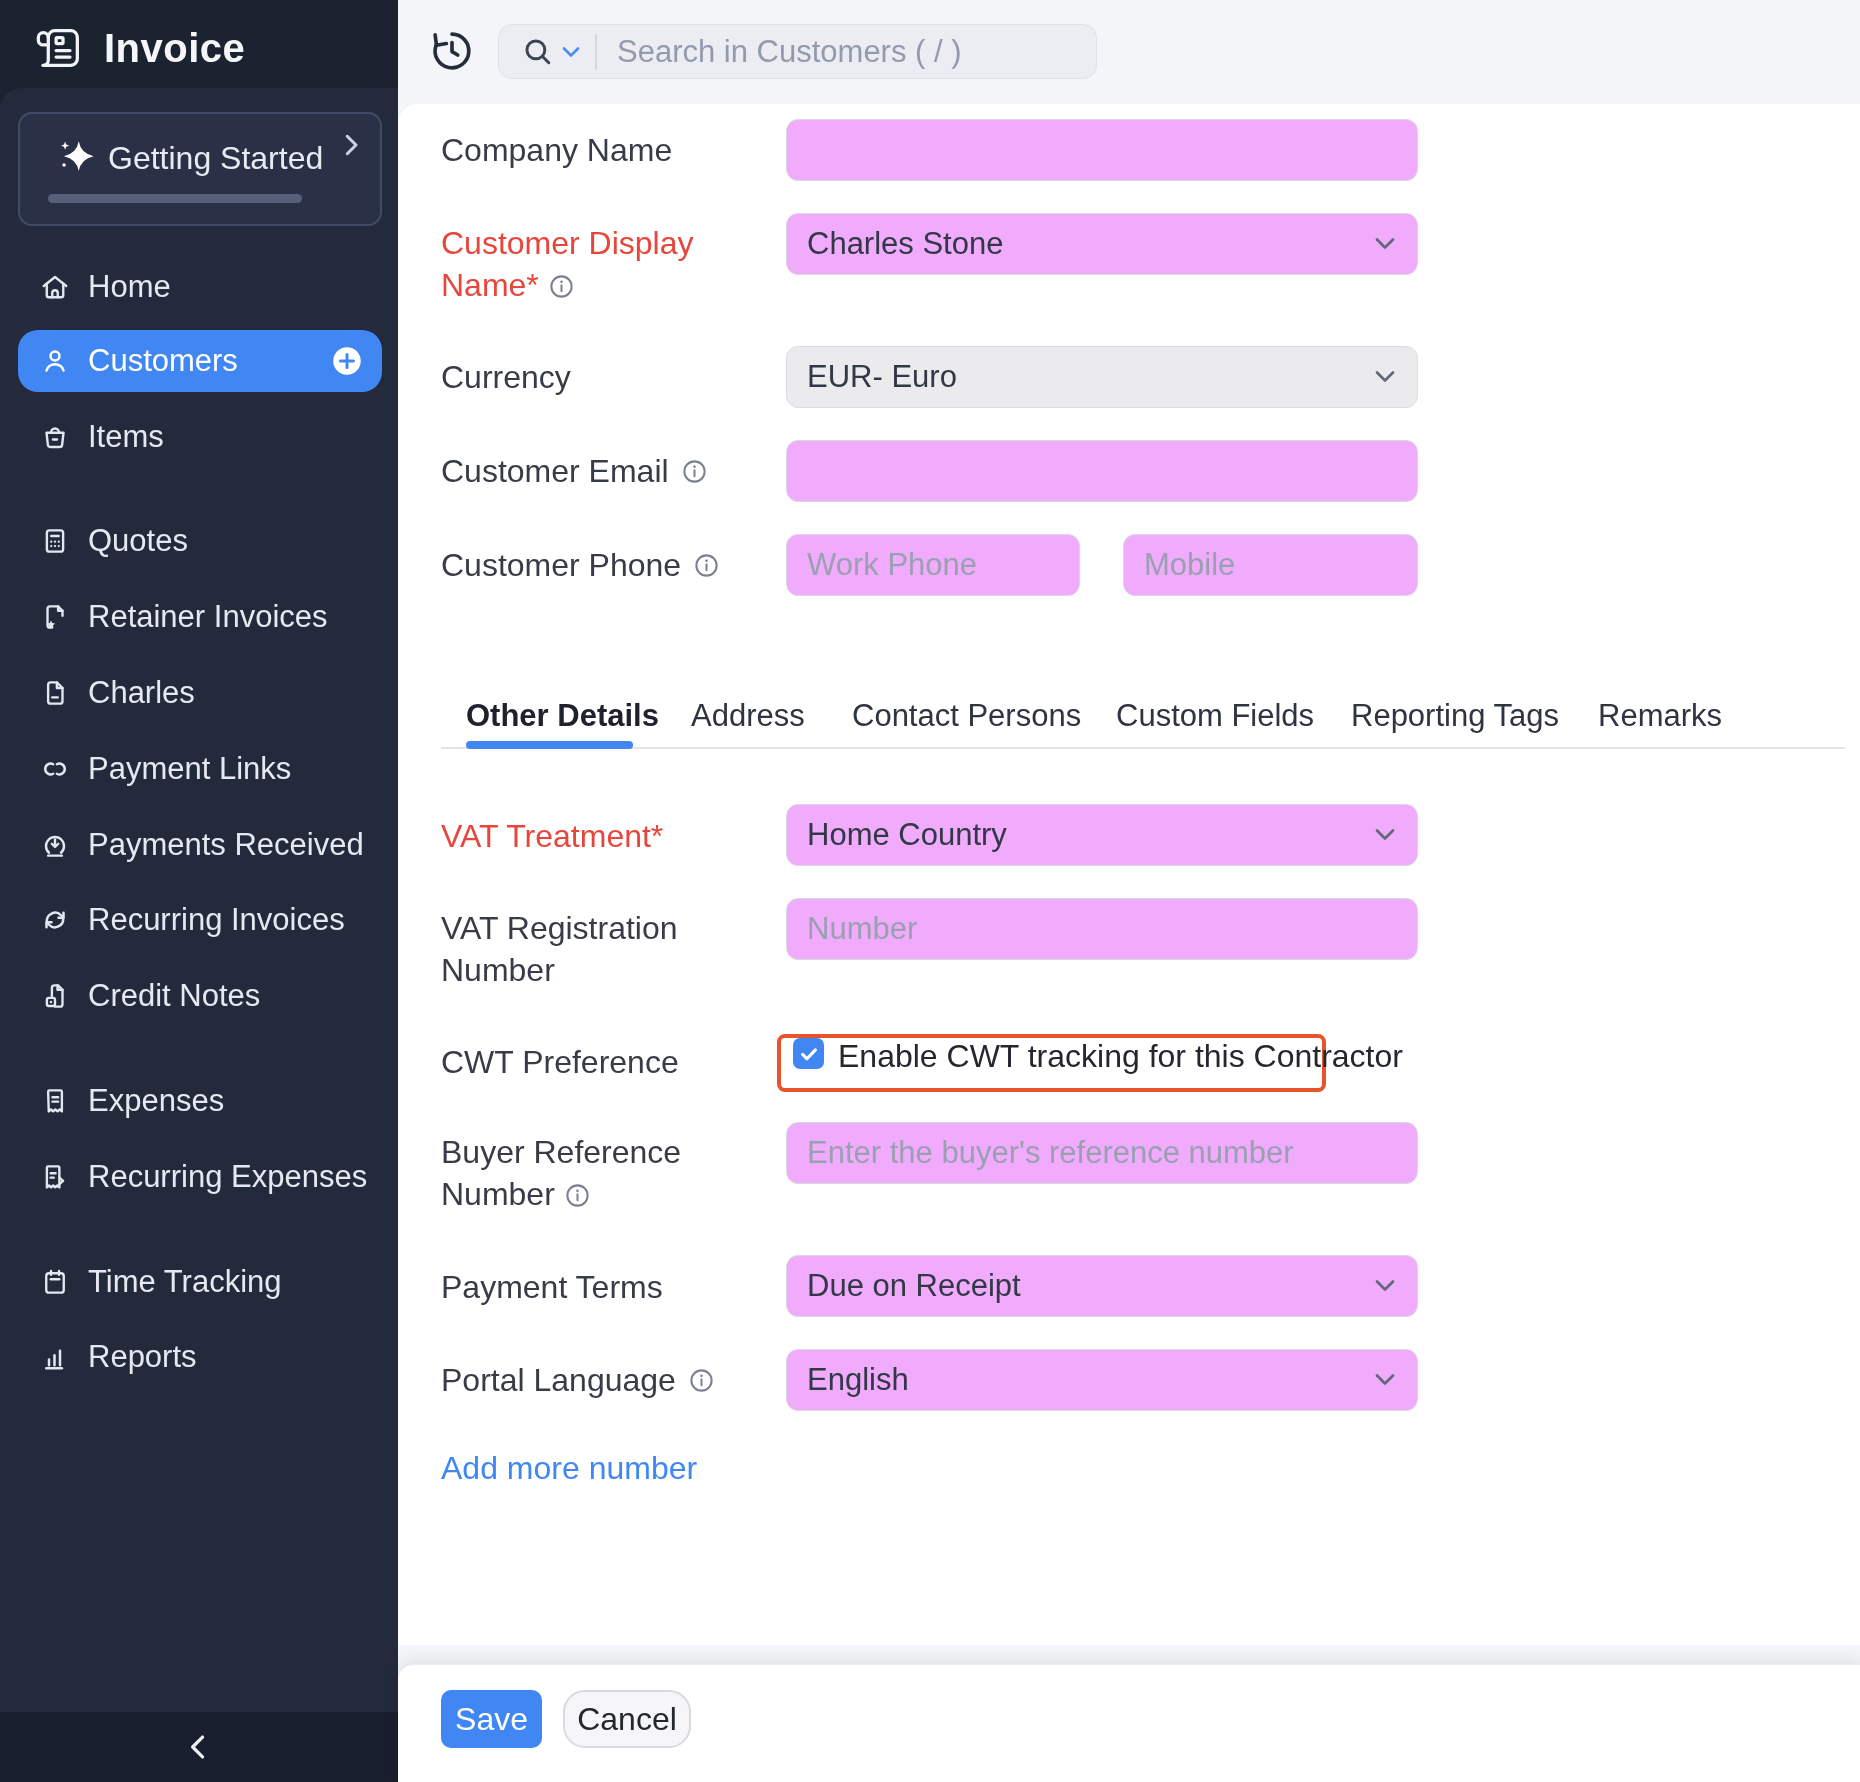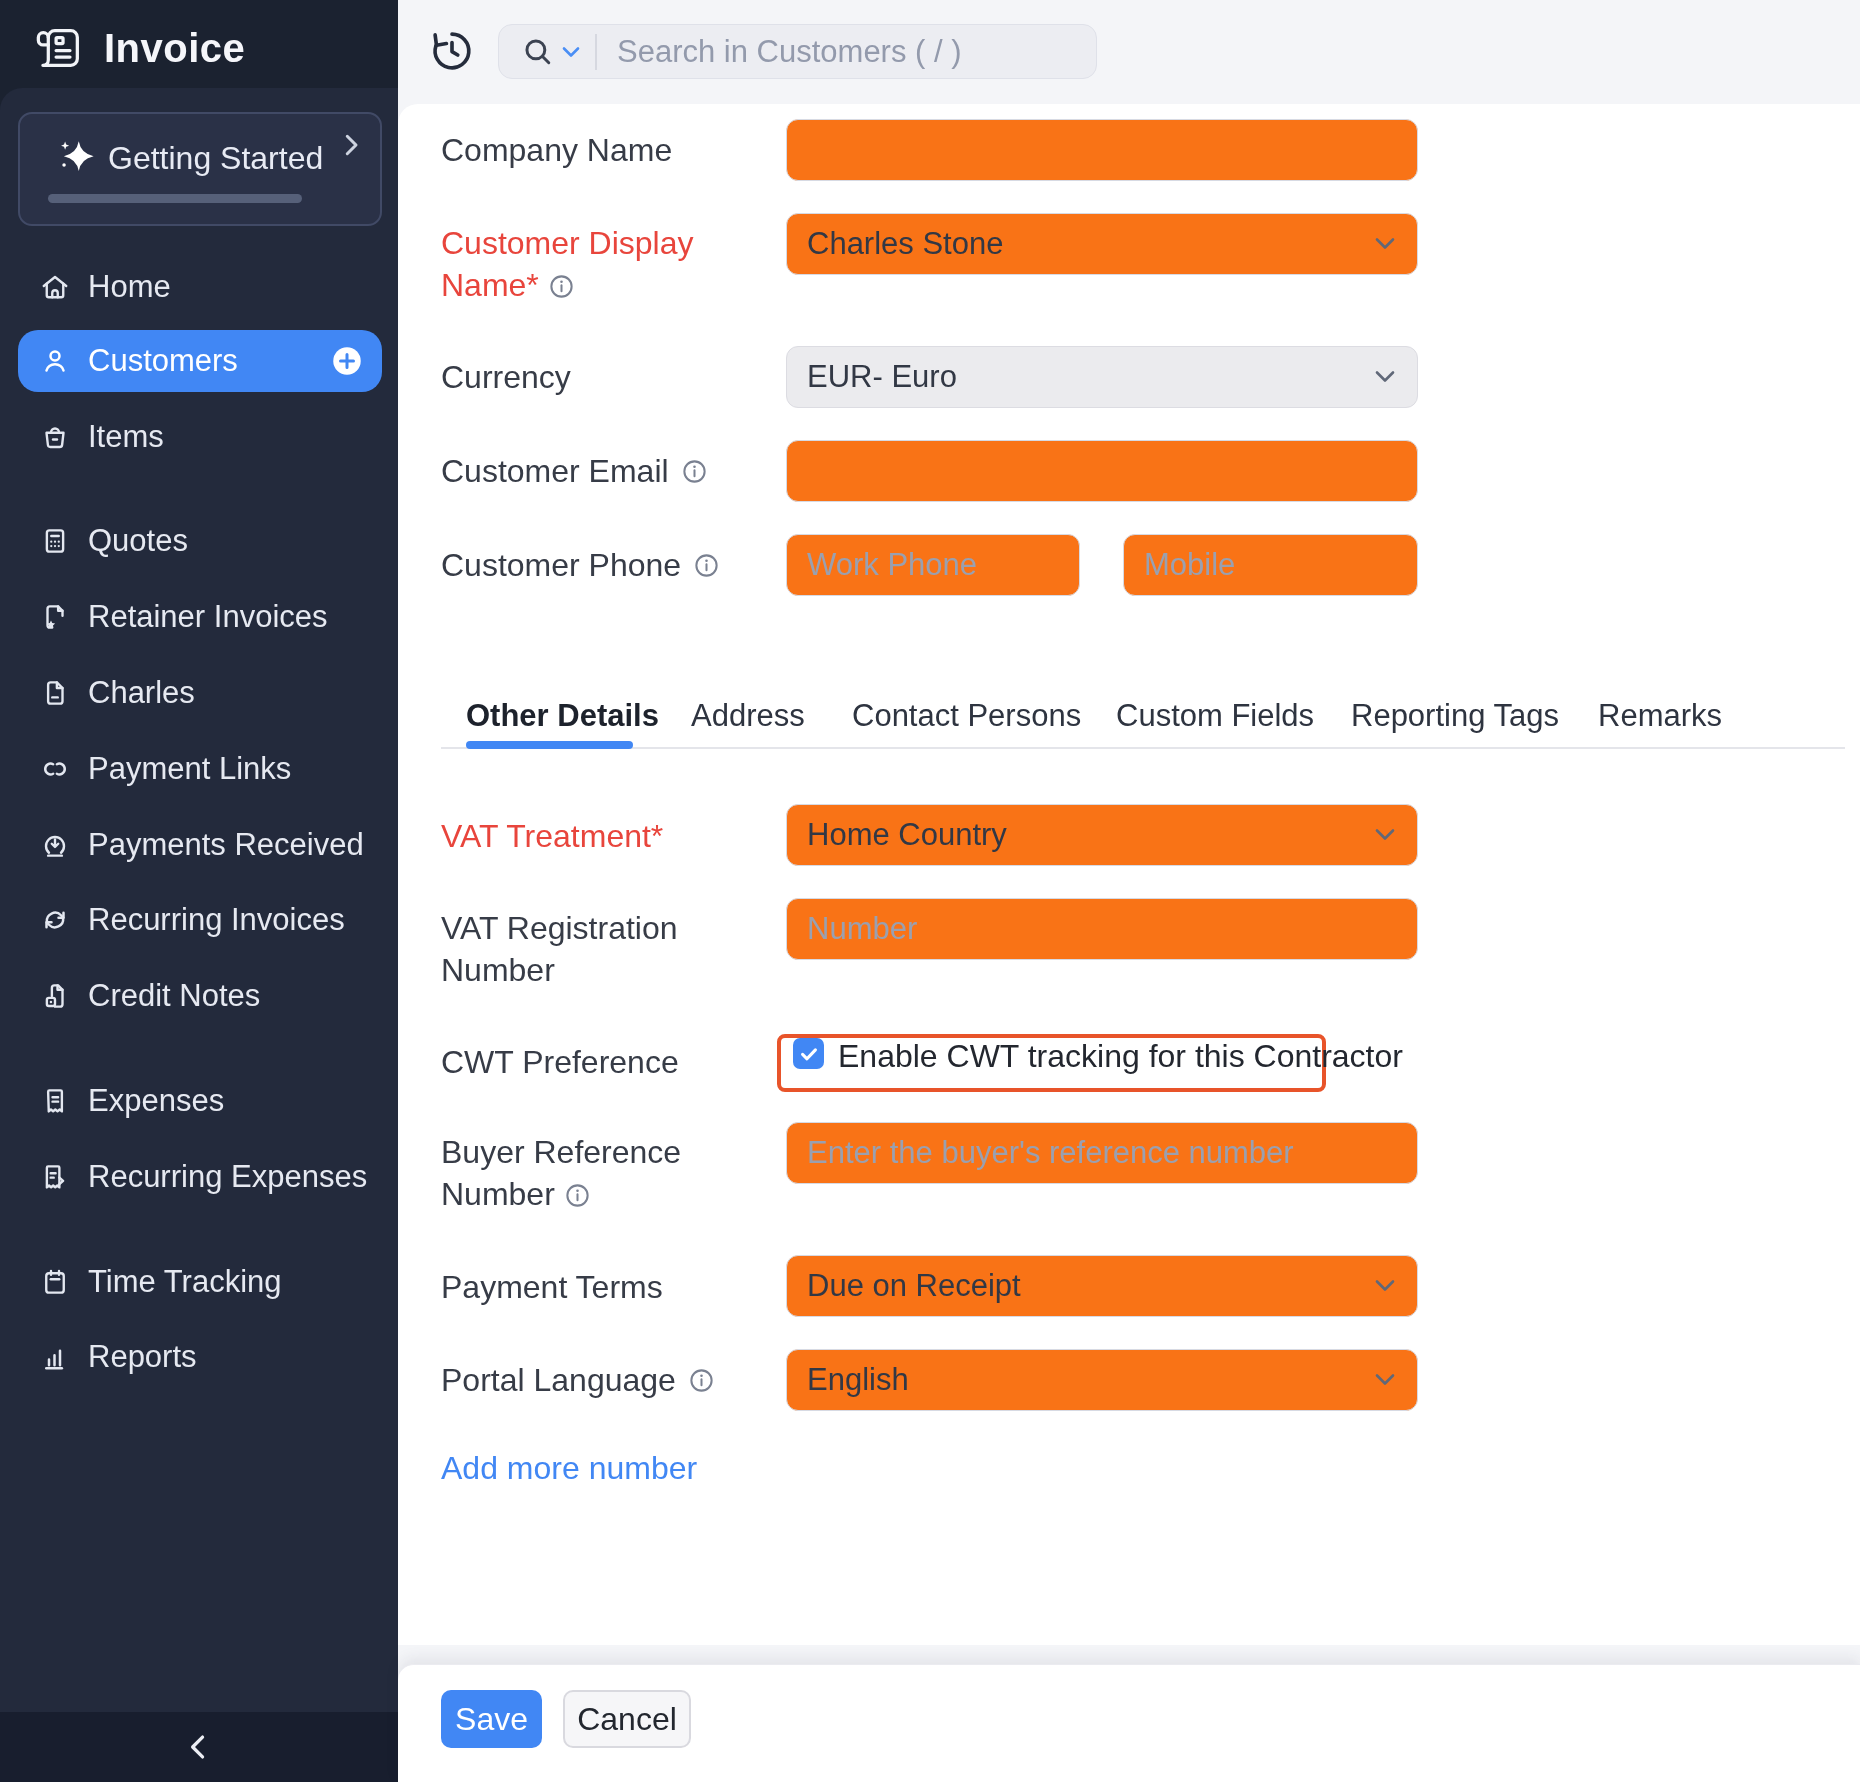--- a/index.html
+++ b/index.html
@@ -28,39 +28,39 @@
   #search-ph{font-size:31px;color:#939aac;white-space:nowrap;}
   .sdiv{width:2px;height:36px;background:#d6d8e0;margin:0 20px 0 14px;}
   
   #content{position:absolute;left:398px;top:104px;width:1462px;height:1541px;background:#ffffff;border-top-left-radius:20px;}
   #footer{position:absolute;left:398px;top:1664px;width:1462px;height:118px;background:#ffffff;border-top-left-radius:16px;border-top:1px solid #ebebf0;box-shadow:0 -6px 14px rgba(33,39,58,.08);}
   
   .flabel{position:absolute;left:441px;font-size:32px;color:#373c47;line-height:42px;display:flex;align-items:center;gap:12px;white-space:nowrap;}
   .flabel.two{display:block;width:300px;white-space:normal;}
   .flabel.req{color:#e8453c;}
   .iicon{display:inline-block;vertical-align:-4px;}
-  .inp,.sel{position:absolute;left:786px;width:632px;height:62px;border:1px solid #d7dae3;border-radius:12px;background:#f97316;box-sizing:border-box;font-size:31px;}
+  .inp,.sel{position:absolute;left:786px;width:632px;height:62px;border:1px solid #d7dae3;border-radius:12px;background:#f0abfc;box-sizing:border-box;font-size:31px;}
   .inp{padding:0 20px;color:#3b4050;font-family:"Liberation Sans",sans-serif;outline:none;}
   .inp::placeholder{color:#9aa0b0;}
   .sel{display:flex;align-items:center;padding:0 20px;cursor:pointer;color:#323845;}
   .sel .chev{margin-left:auto;}
   .sel.disabled{background:#ebebee;border-color:#dcdce2;}
   
   .tab{position:absolute;top:690px;height:52px;line-height:52px;font-size:31px;color:#2e3440;cursor:pointer;white-space:nowrap;}
   .tab.active{font-weight:700;color:#1d222c;}
   #tab-underline{position:absolute;left:466px;top:741px;width:167px;height:8px;border-radius:4px;background:#4187f4;}
   #tab-divider{position:absolute;left:441px;top:747px;width:1404px;height:2px;background:#e4e5ea;}
   
   #cwt-box{position:absolute;left:777px;top:1034px;width:549px;height:58px;border:4px solid #e8542a;border-radius:8px;box-sizing:border-box;display:flex;align-items:flex-start;padding-left:12px;background:#fff;}
   #cwt-check{width:31px;height:31px;border-radius:7px;background:#4187f4;display:flex;align-items:center;justify-content:center;cursor:pointer;flex:0 0 auto;}
   #cwt-label{font-size:32px;color:#23272f;margin-left:14px;white-space:nowrap;}
   #addmore{position:absolute;left:441px;top:1450px;font-size:32px;color:#4187f4;cursor:pointer;}
   
   #save-btn{position:absolute;left:441px;top:1690px;width:101px;height:58px;background:#4187f4;border:none;border-radius:10px;color:#fff;font-size:32px;font-family:"Liberation Sans",sans-serif;cursor:pointer;}
-  #cancel-btn{position:absolute;left:563px;top:1690px;width:128px;height:58px;background:#f6f6f8;border:2px solid #d9d9df;border-radius:10px;color:#23272f;font-size:32px;font-family:"Liberation Sans",sans-serif;cursor:pointer;}
+  #cancel-btn{position:absolute;left:563px;top:1690px;width:128px;height:58px;background:#f6f6f8;border:2px solid #d9d9df;border-radius:22px;color:#23272f;font-size:32px;font-family:"Liberation Sans",sans-serif;cursor:pointer;}
 </style>
 </head>
 <body>
 
 <div id="app">
 
   <div id="sidebar">
     <div id="logo">
       <span>
         <svg width="52" height="52" viewBox="0 0 24 24" fill="none" stroke="#f2f4f8" stroke-width="1.5" stroke-linecap="round" stroke-linejoin="round">

